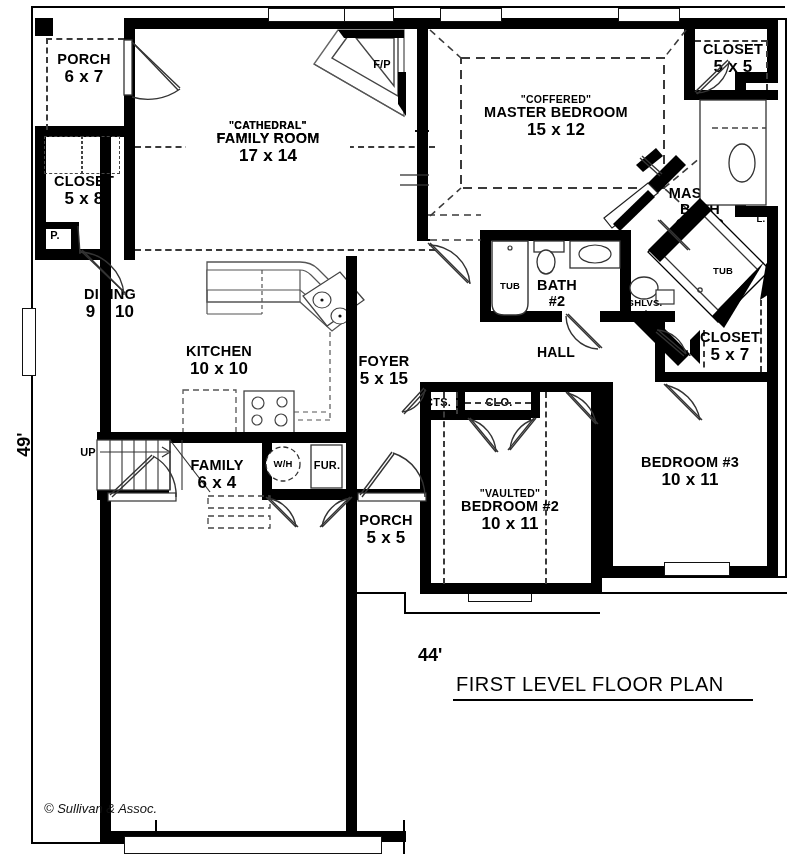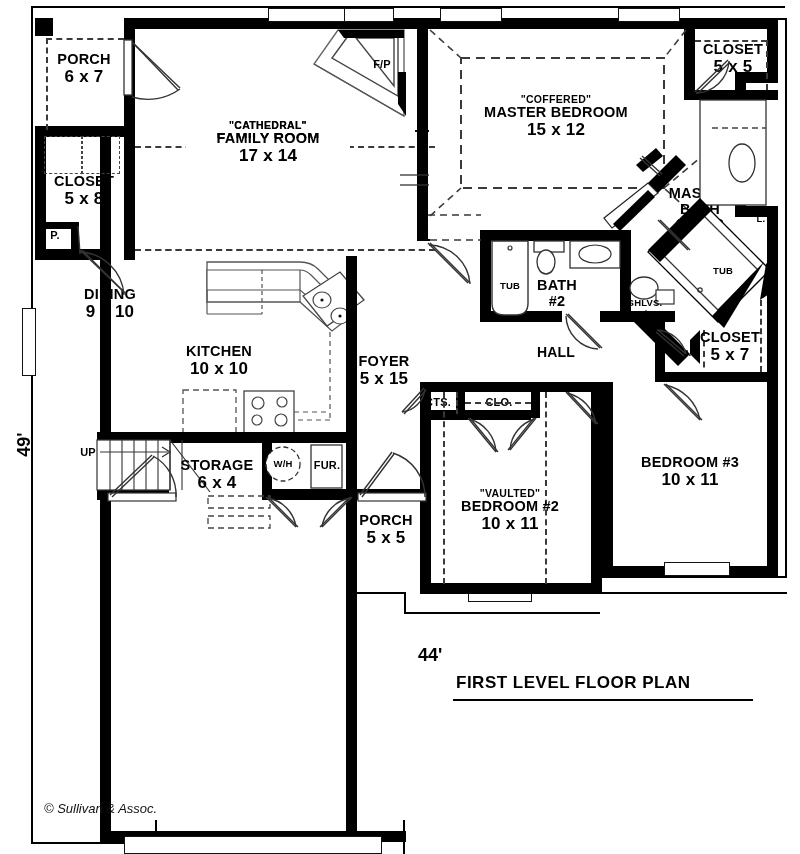--- a/index.html
+++ b/index.html
@@ -66,22 +66,22 @@
     font-weight: bold;
     white-space: nowrap;
     line-height: 1.08;
   }
   .stack .q  { font-size: 10.5px; display:block; letter-spacing:0.3px;}
   .stack .n  { font-size: 14.5px; display:block; letter-spacing:0.2px;}
   .stack .d  { font-size: 17px;   display:block; letter-spacing:0.2px;}
   
   .title {
     position: absolute;
-    font-size: 17px;
-    font-weight: bold;
+    font-size: 20px;
+    font-weight: normal;
     letter-spacing: 0.5px;
     color: #000;
     white-space: nowrap;
   }
   .title-rule {
     position: absolute;
     height: 2px;
     background: #000;
   }
   .sidedim {
@@ -300,21 +300,21 @@
     <rect x="208" y="496" width="62" height="12" fill="none" stroke="#444" stroke-width="1.3" stroke-dasharray="6 4"></rect>
     <rect x="208" y="516" width="62" height="12" fill="none" stroke="#444" stroke-width="1.3" stroke-dasharray="6 4"></rect>
 
     <circle cx="283" cy="464" r="17" fill="#ffffff" stroke="#333" stroke-width="1.3" stroke-dasharray="5 3"></circle>
 
     <rect x="311" y="445" width="31" height="43" fill="#ffffff" stroke="#333" stroke-width="1.3"></rect>
   </svg>
 
   <div class="lbl small" style="left:88px; top:446px;">UP</div>
   <div class="stack" style="left:217px; top:458px;">
-    <span class="n">STORAGE</span>
+    <span class="n">FAMILY</span>
     <span class="d">6 x 4</span>
   </div>
   <div class="lbl tiny" style="left:283px; top:459px;">W/H</div>
   <div class="lbl small" style="left:327px; top:459px;text-align:center;">FUR.</div>
 
   <div class="copyright" style="left:44px; top:801px;font-style:italic;">© Sullivan &amp; Assoc.</div>
 
   <div class="wall" style="left:346px; top:256px; width:11px; height:244px;"></div>
   <div class="wall" style="left:420px; top:382px; width:11px; height:118px;"></div>
   <div class="stack" style="left:384px; top:354px;">

